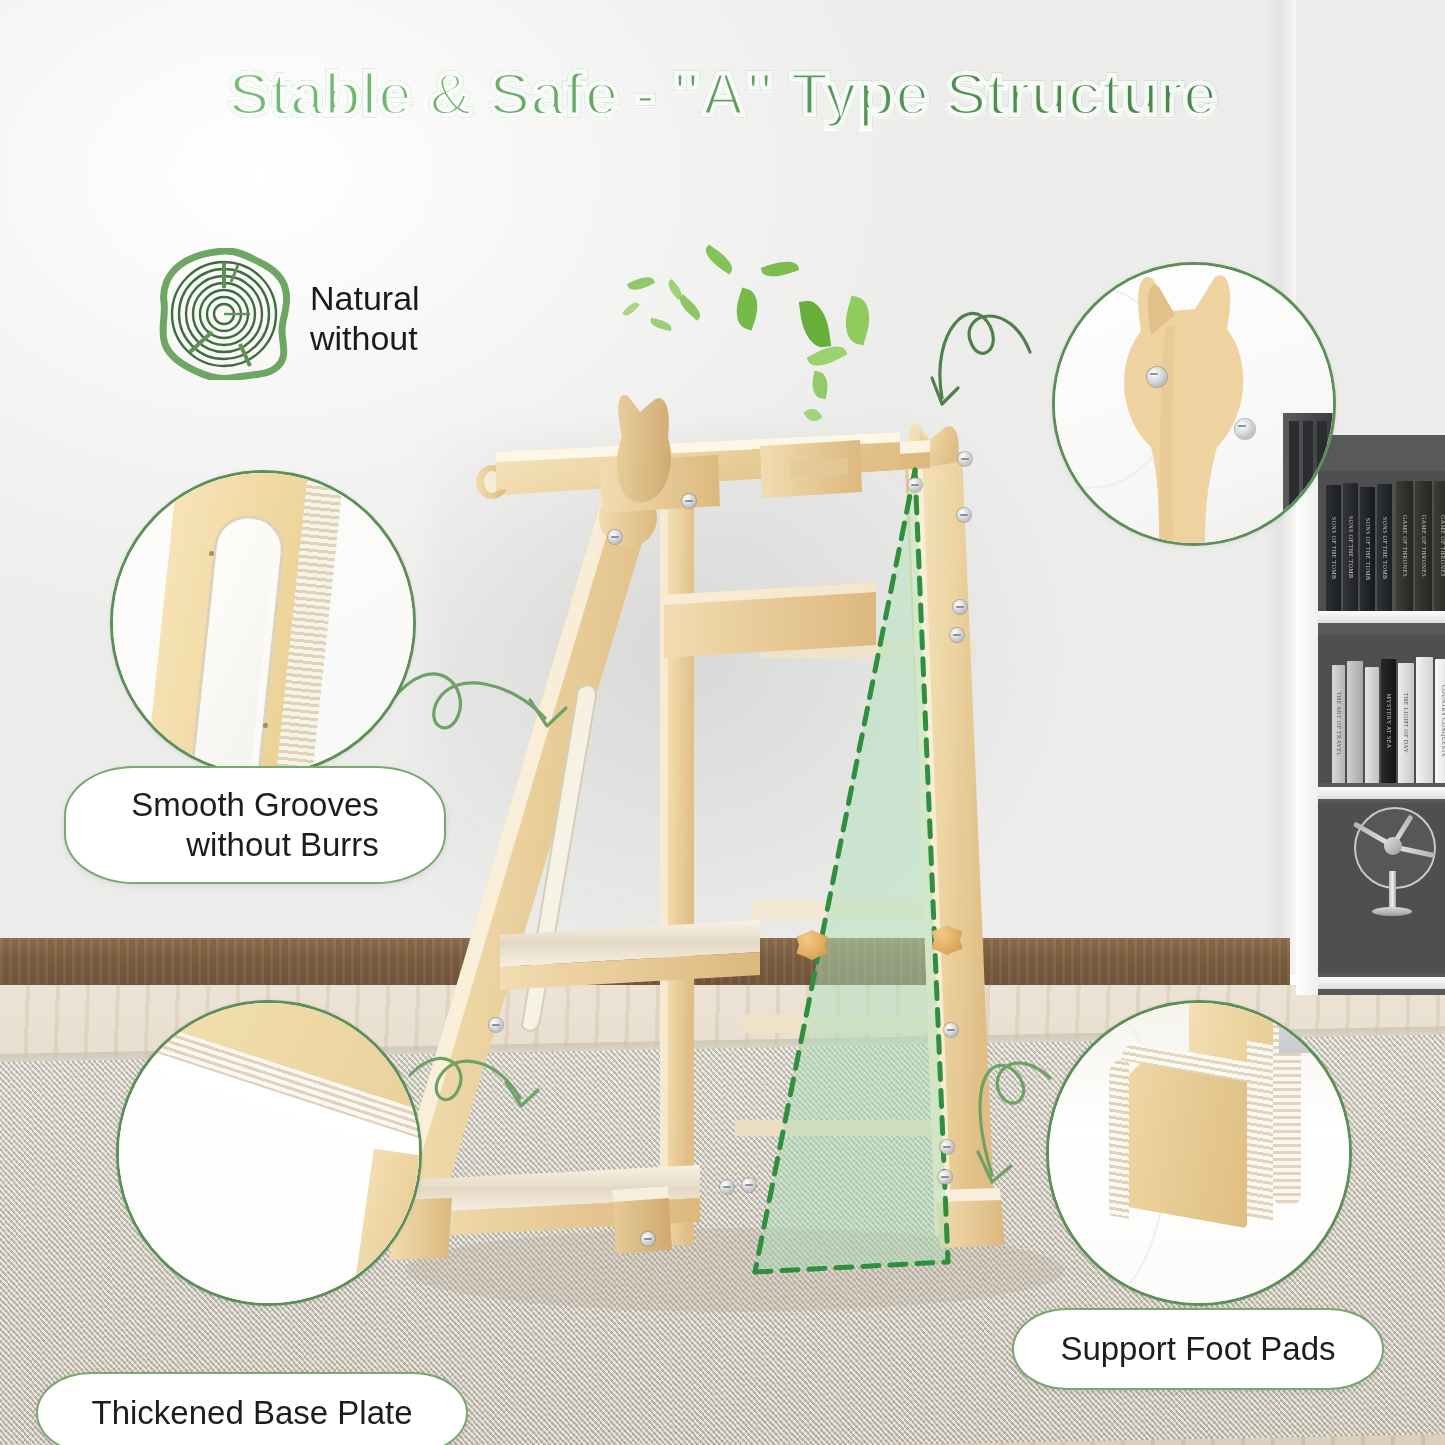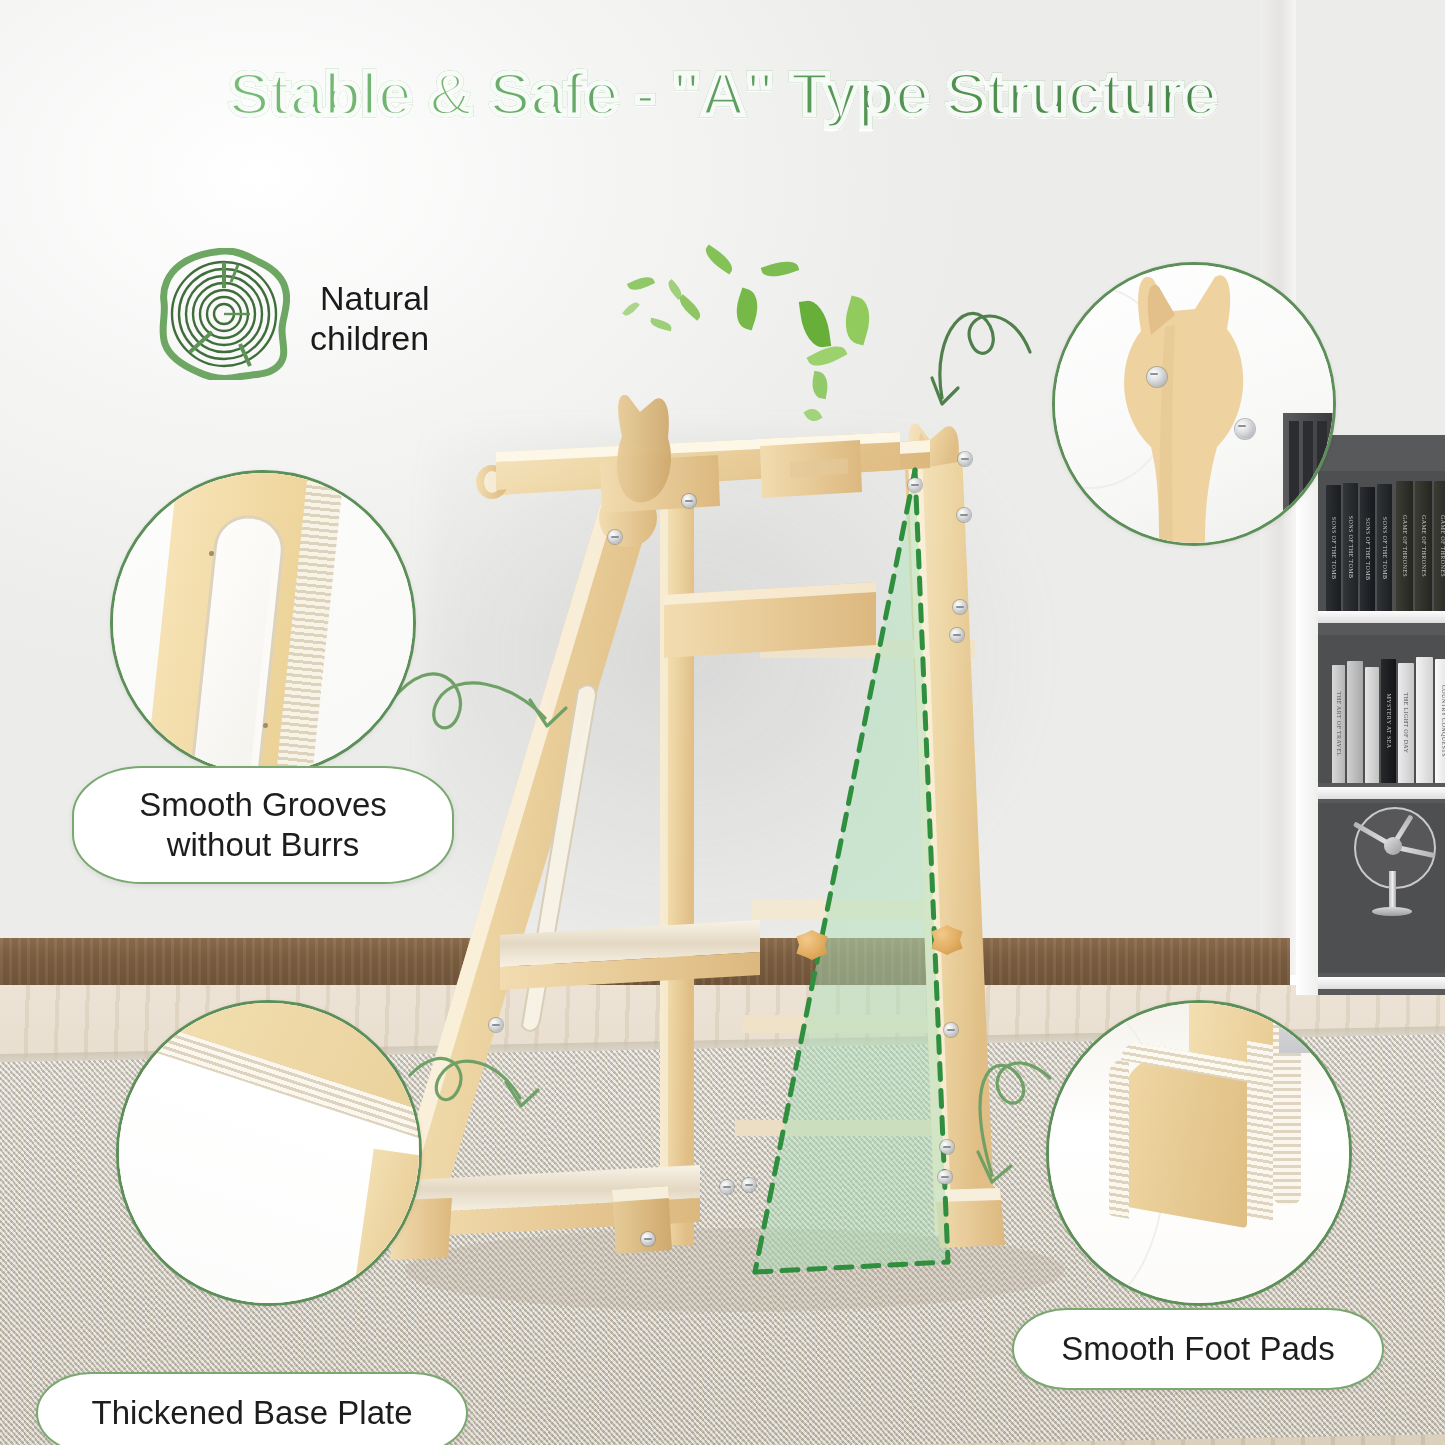--- a/index.html
+++ b/index.html
@@ -416,22 +416,22 @@
       <circle cx="66" cy="66" r="24" fill="none" stroke="#3f6e3c" stroke-width="2.4"></circle>
       <circle cx="66" cy="66" r="17" fill="none" stroke="#3f6e3c" stroke-width="2.4"></circle>
       <circle cx="66" cy="66" r="10" fill="none" stroke="#3f6e3c" stroke-width="2.4"></circle>
       <path d="M66,14 L66,40" stroke="#5d9456" stroke-width="4" fill="none"></path>
       <path d="M80,17 L73,34" stroke="#5d9456" stroke-width="3" fill="none"></path>
       <path d="M32,104 L54,84" stroke="#5d9456" stroke-width="4" fill="none"></path>
       <path d="M92,118 L82,96" stroke="#5d9456" stroke-width="4" fill="none"></path>
       <path d="M66,66 L92,66" stroke="#5d9456" stroke-width="2.4" fill="none"></path>
     </svg>
   </div>
-  <div class="legend-text" style="left:320px;top:278px;text-align:center;">Natural</div>
-  <div class="legend-text" style="left:310px;top:318px;">children</div>
+  <div class="legend-text" style="left:310px;top:278px;text-align:center;">Natural</div>
+  <div class="legend-text" style="left:310px;top:318px;">without</div>
 
   <div class="inset" style="left:110px;top:470px;width:300px;height:300px;">
     <div class="in-img" style="background:linear-gradient(150deg,#fdfdfc 0%,#f8f8f7 100%);">
       <div style="position:absolute;left:48px;top:-40px;width:138px;height:400px;
                   background:linear-gradient(96deg,#f7e4b8 0%,#f1d9a4 55%,#ead093 100%);
                   transform:rotate(6deg);"></div>
       <div style="position:absolute;left:178px;top:-40px;width:36px;height:400px;
                   background:repeating-linear-gradient(180deg,#f8f3e7 0 4px,#ddd2bc 4px 7px);
                   transform:rotate(6deg);"></div>
       <div style="position:absolute;left:90px;top:42px;width:64px;height:268px;
@@ -505,29 +505,29 @@
                   border-radius:58px 8px 0 0;transform:skewY(10deg);"></div>
 
       <div style="position:absolute;left:198px;top:40px;width:26px;height:176px;
                   background:repeating-linear-gradient(180deg,#fbf7ee 0 4px,#ded4bf 4px 7px);
                   transform:skewY(10deg);"></div>
 
       <div style="position:absolute;right:0;top:-4px;width:70px;height:54px;background:linear-gradient(180deg,#dcdde0,#c9cace);"></div>
     </div>
   </div>
 
-  <div class="bubble two" style="left:72px;top:766px;width:382px;height:118px;">
+  <div class="bubble two" style="left:64px;top:766px;width:382px;height:118px;text-align:right;">
     <div>
       <div>Smooth Grooves</div>
       <div>without Burrs</div>
     </div>
   </div>
 
 
   <div class="bubble" style="left:36px;top:1372px;width:432px;height:82px;">
     <span>Thickened Base Plate</span>
   </div>
 
   <div class="bubble" style="left:1012px;top:1308px;width:372px;height:82px;">
-    <span>Smooth Foot Pads</span>
+    <span>Support Foot Pads</span>
   </div>
 
 </div>
 
 </body></html>

